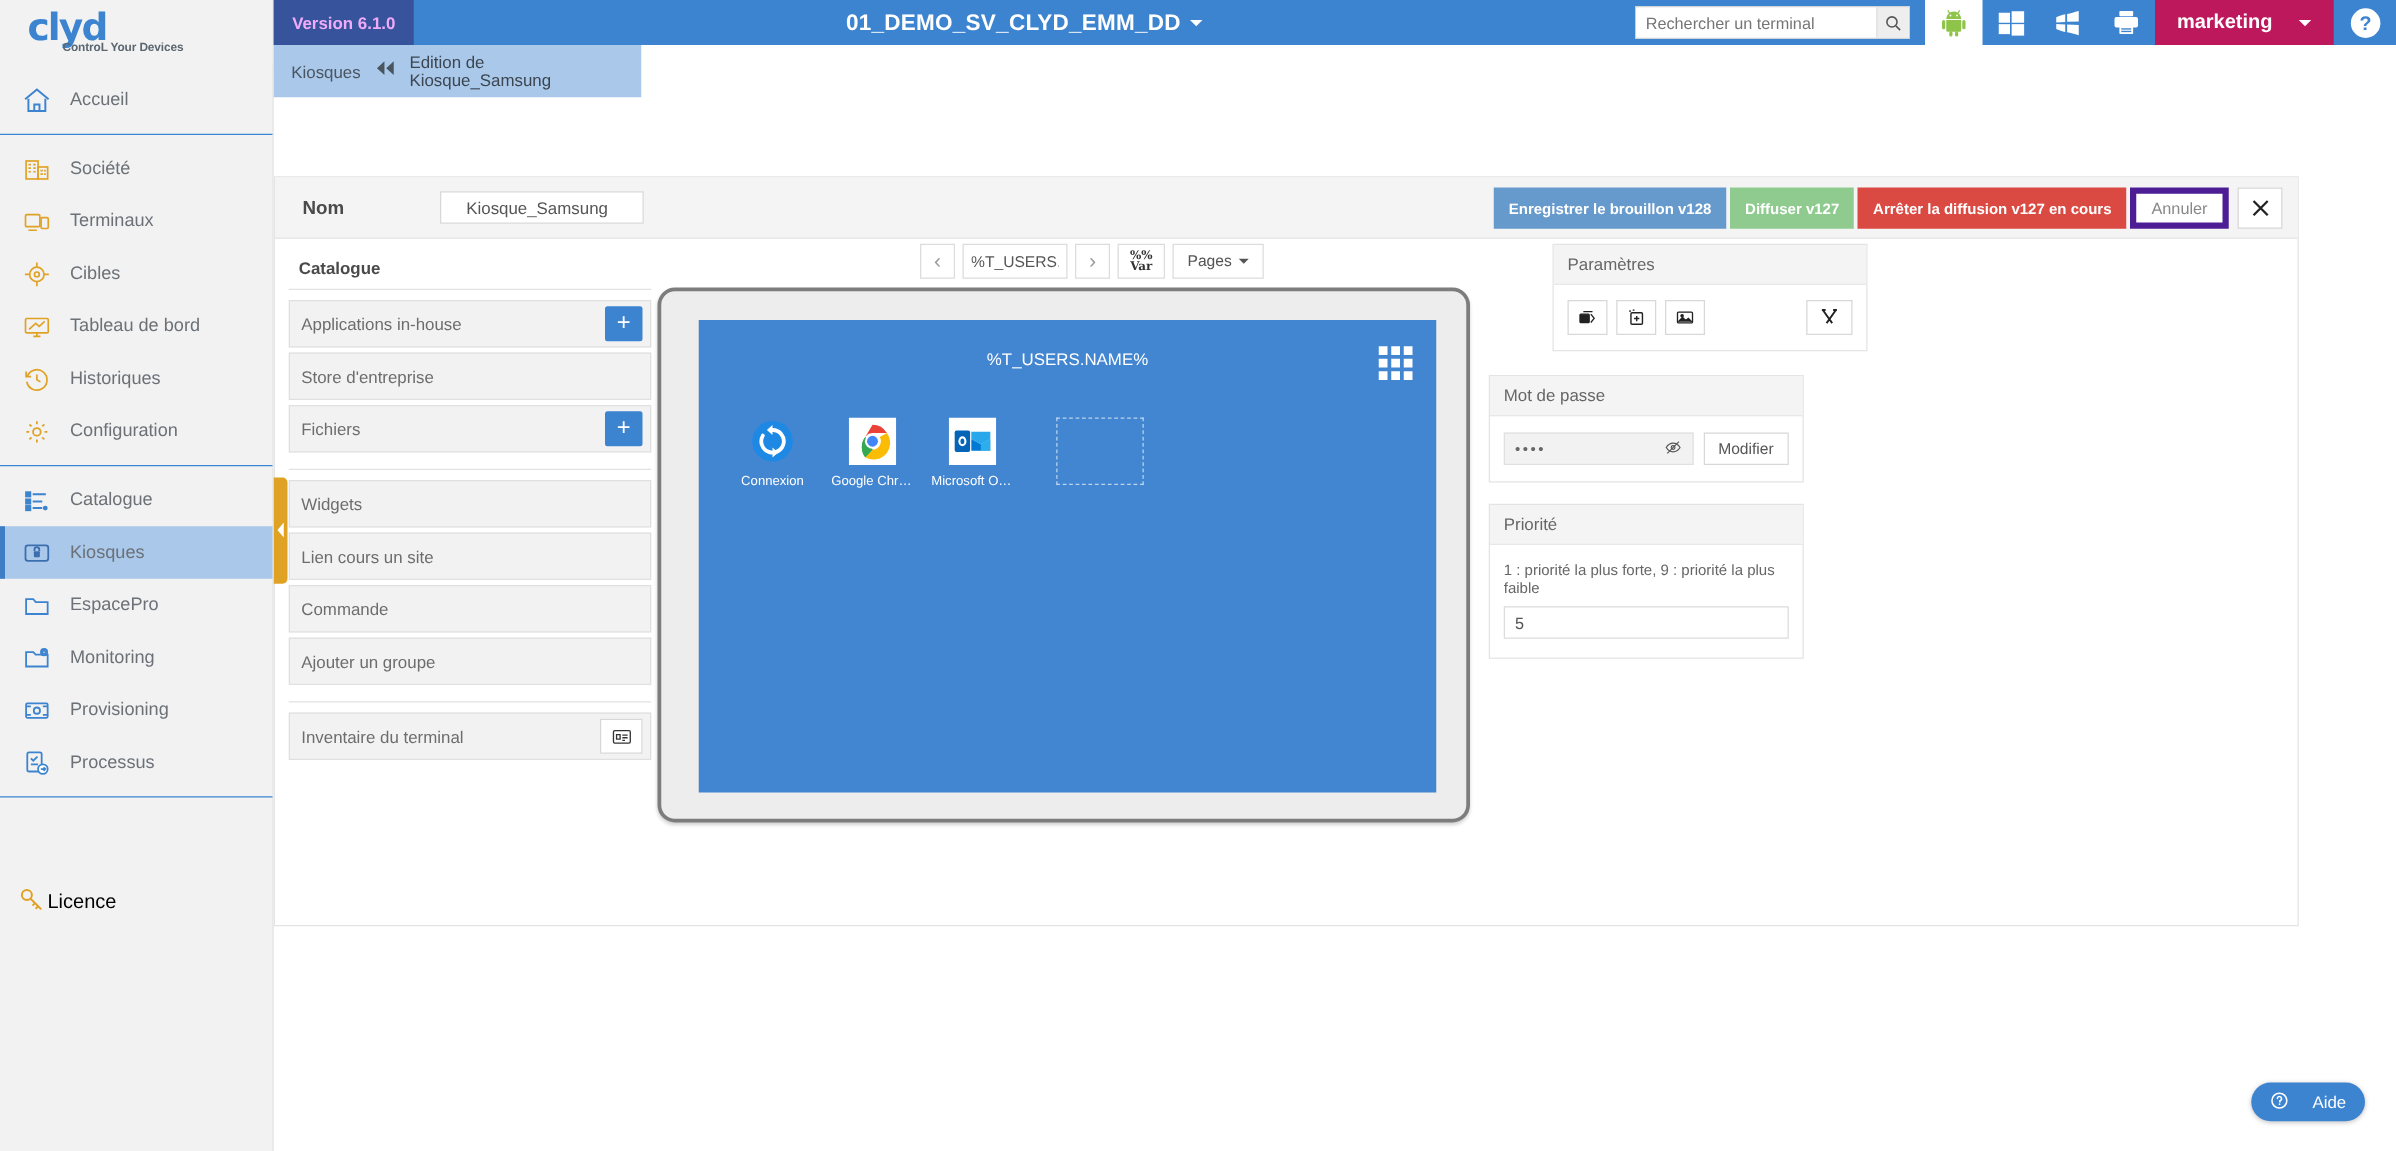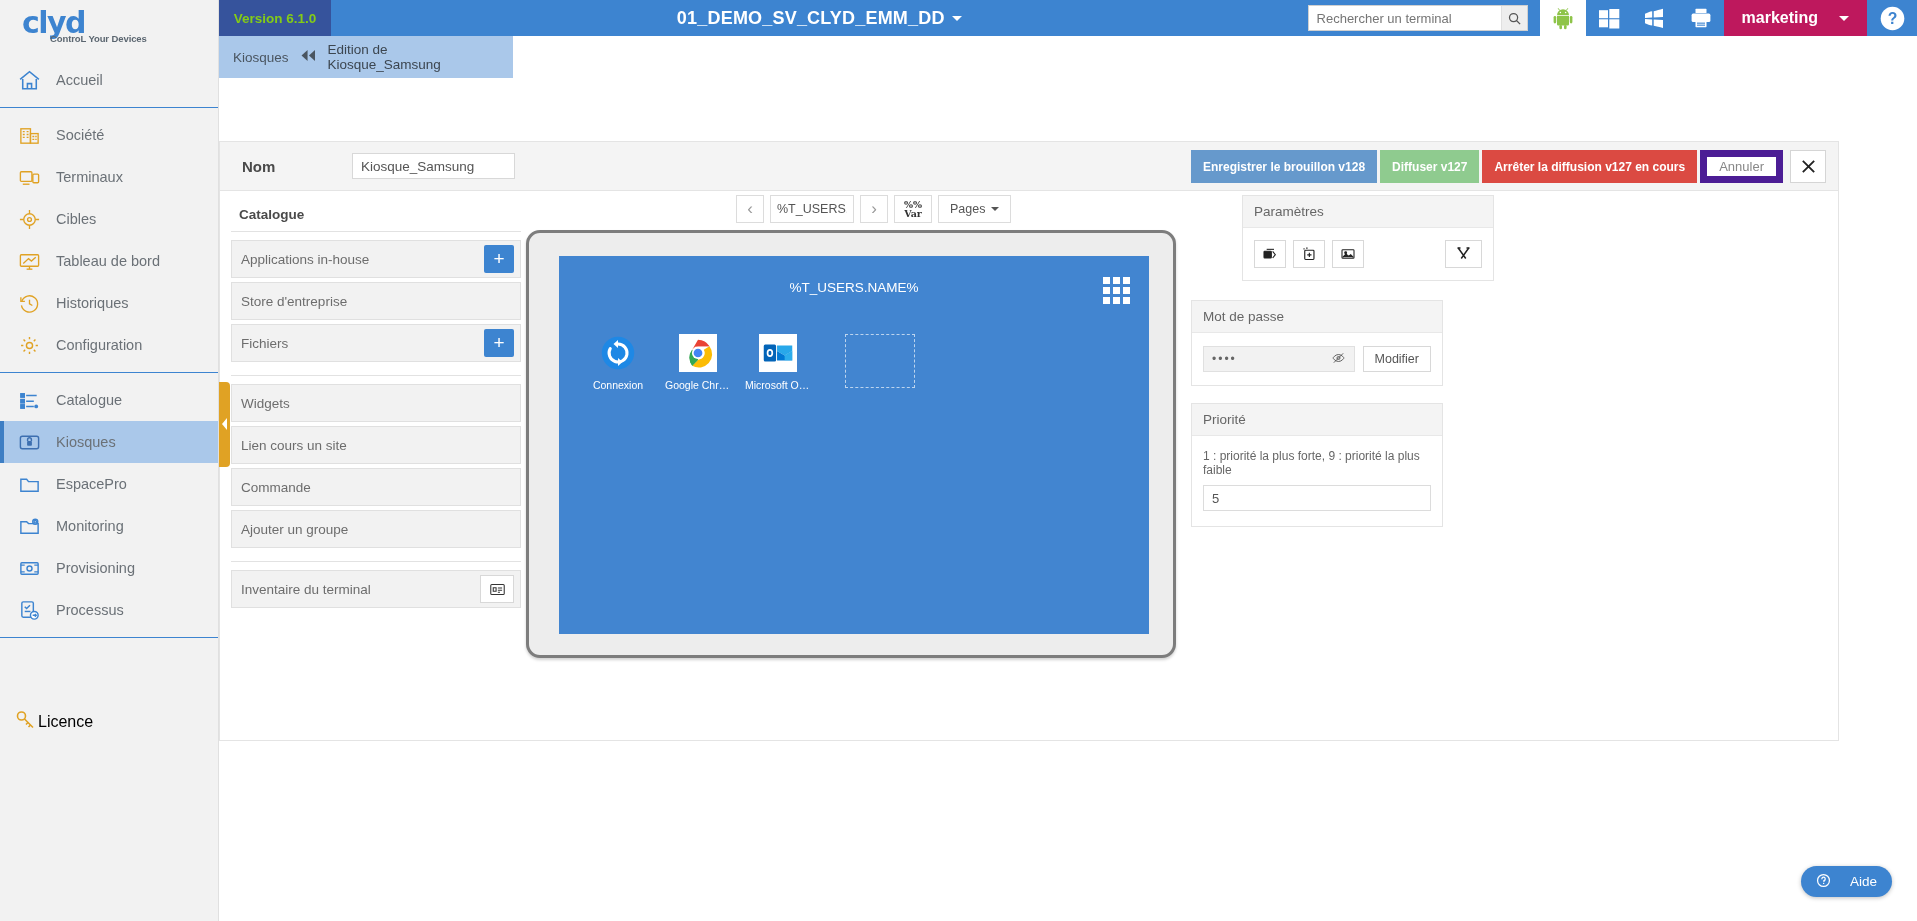--- a/index.html
+++ b/index.html
@@ -74,21 +74,21 @@
     padding-left: 14px; height: 42px; cursor: pointer;
   }
 
   
   .topbar {
     position: absolute; left: 219px; top: 0;
     width: 1698px; height: 36px;
     background: #3d84d0; display: flex; align-items: stretch;
   }
   .version-chip {
-    width: 112px; background: #36539c; color: #84cc16;
+    width: 112px; background: #36539c; color: #f0abfc;
     display: flex; align-items: center; justify-content: center;
     font-size: 13.5px; font-weight: bold;
   }
   .topbar-title {
     flex: 1; display: flex; align-items: center; justify-content: center;
     color: #fff; font-size: 18px; font-weight: bold;
     letter-spacing: 0.2px; cursor: pointer;
   }
   .caret-dn {
     display: inline-block; margin-left: 7px;
@@ -158,38 +158,38 @@
     border-bottom: 1px solid #e4e4e4;
     display: flex; align-items: center; padding-left: 22px;
     position: relative;
   }
   .nom-lbl {
     font-size: 15px; font-weight: bold; color: #4a4a4a; width: 110px;
   }
   .nom-input {
     width: 163px; height: 26px; border: 1px solid #d8d8d8;
     background: #fff; font-size: 13.5px; color: #555;
-    padding: 0 8px; outline: none;
+    padding: 0 20px; outline: none;
     font-family: "Liberation Sans", sans-serif;
   }
   .head-actions {
     position: absolute; right: 12px; top: 8px;
     display: flex; align-items: stretch; gap: 3px; height: 33px;
   }
   .btn {
     border: none; cursor: pointer; color: #fff;
     font-size: 12px; font-weight: bold;
     padding: 0 12px; display: flex; align-items: center;
     font-family: "Liberation Sans", sans-serif;
   }
   .btn-blue { background: #6699cc; }
   .btn-green { background: #8fcb8f; }
   .btn-red { background: #db4a42; }
   .btn-plain {
-    background: #fff; border: 7px solid #4c1d95; color: #888;
+    background: #fff; border: 5px solid #4c1d95; color: #888;
     font-weight: normal; font-size: 13px;
   }
   .btn-x {
     background: #fff; border: 1px solid #d5d5d5; color: #333;
     width: 36px; display: flex; align-items: center; justify-content: center;
     cursor: pointer; font-size: 20px; font-weight: bold; margin-left: 4px;
   }
 
   
   .tabs {

